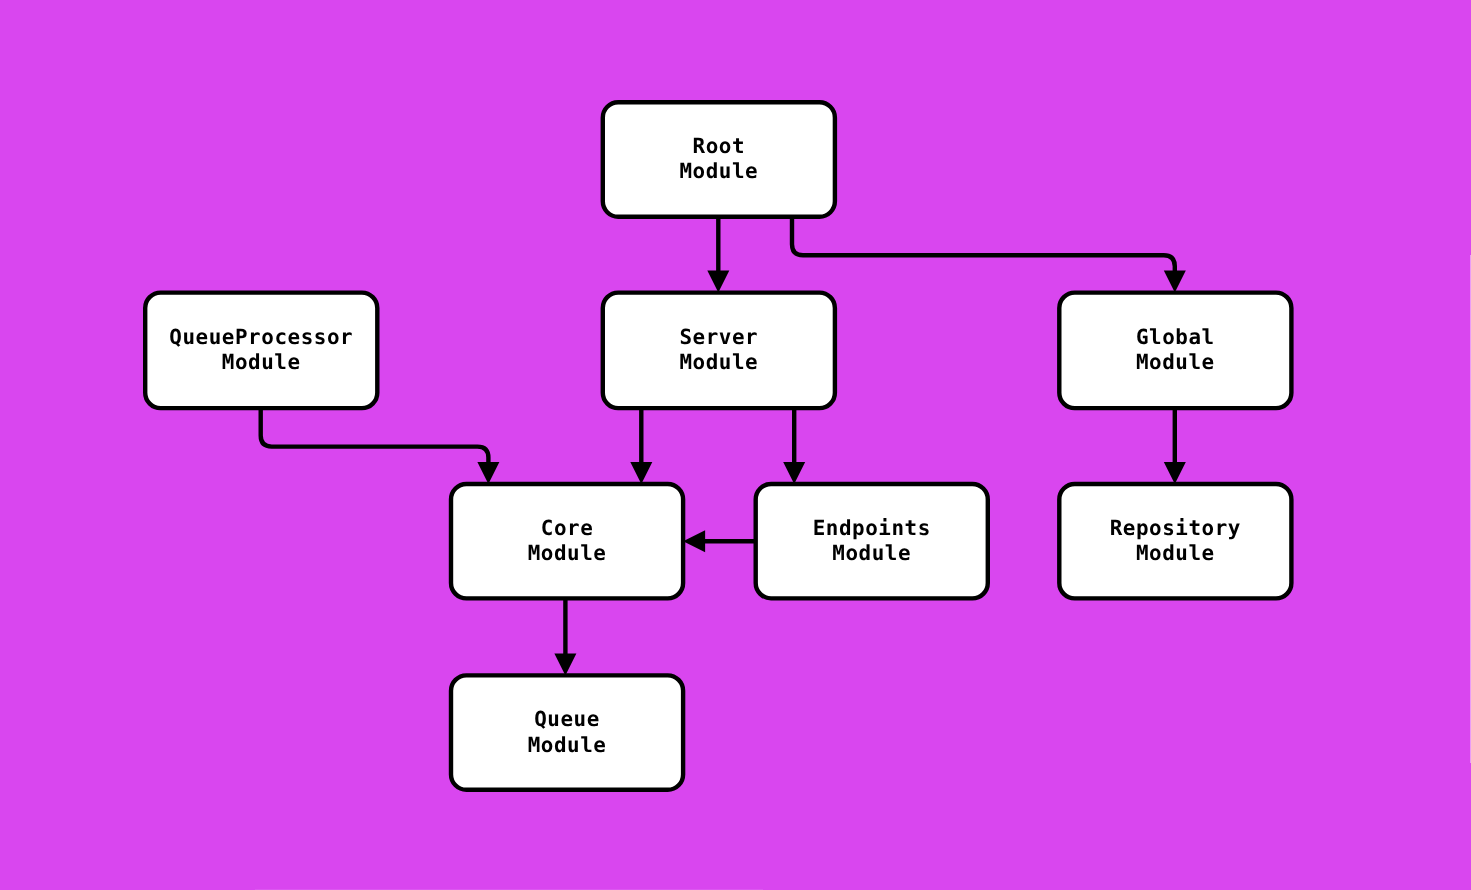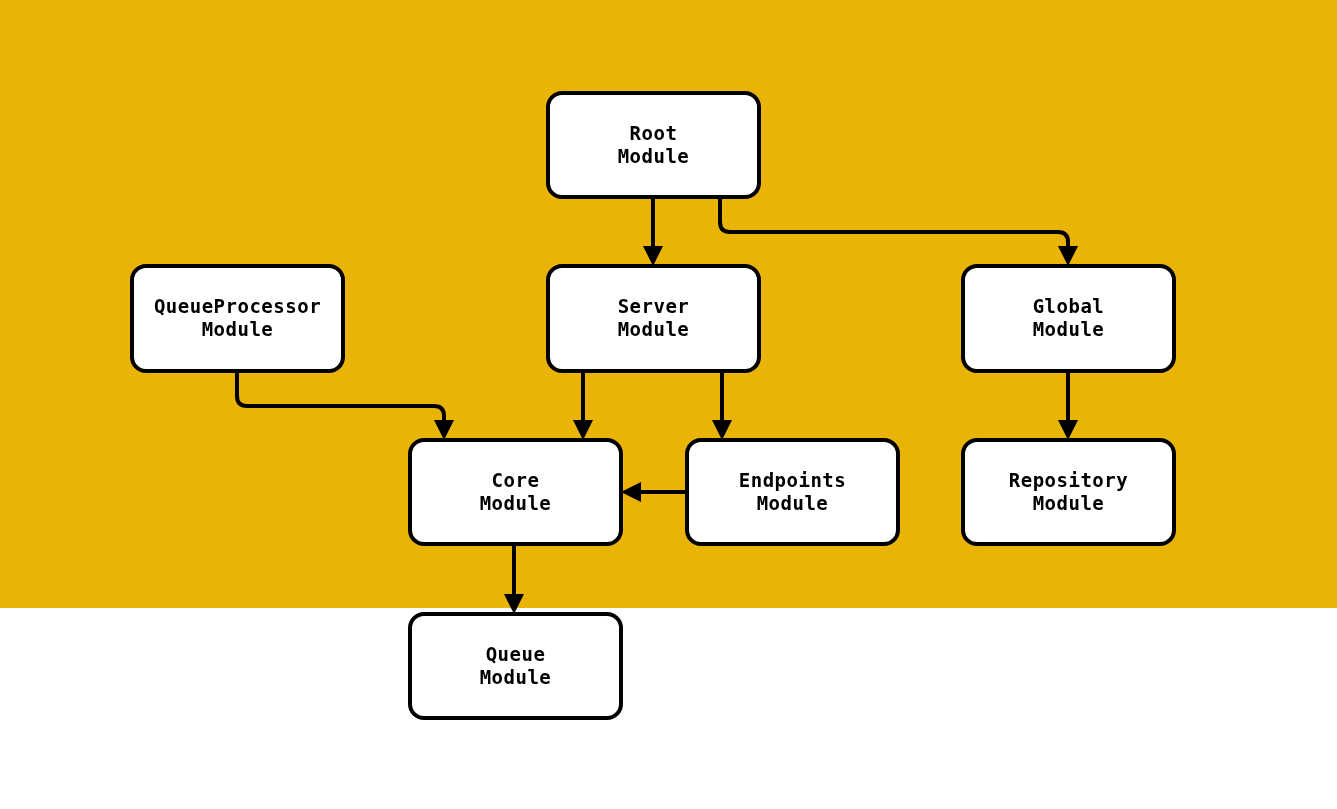--- a/index.html
+++ b/index.html
@@ -9,22 +9,22 @@
   }
   body {
     width: 1337px;
     height: 809px;
     font-family: "DejaVu Sans Mono", "Liberation Mono", monospace;
     overflow: hidden;
   }
   #diagram-root {
     position: relative;
     width: 1337px;
-    height: 608px;
-    background: #eab308;
+    height: 809px;
+    background: #d946ef;
   }
   svg#diagram-canvas {
     position: absolute;
     top: 0;
     left: 0;
     width: 1337px;
     height: 809px;
     display: block;
   }
   .node-shape {

